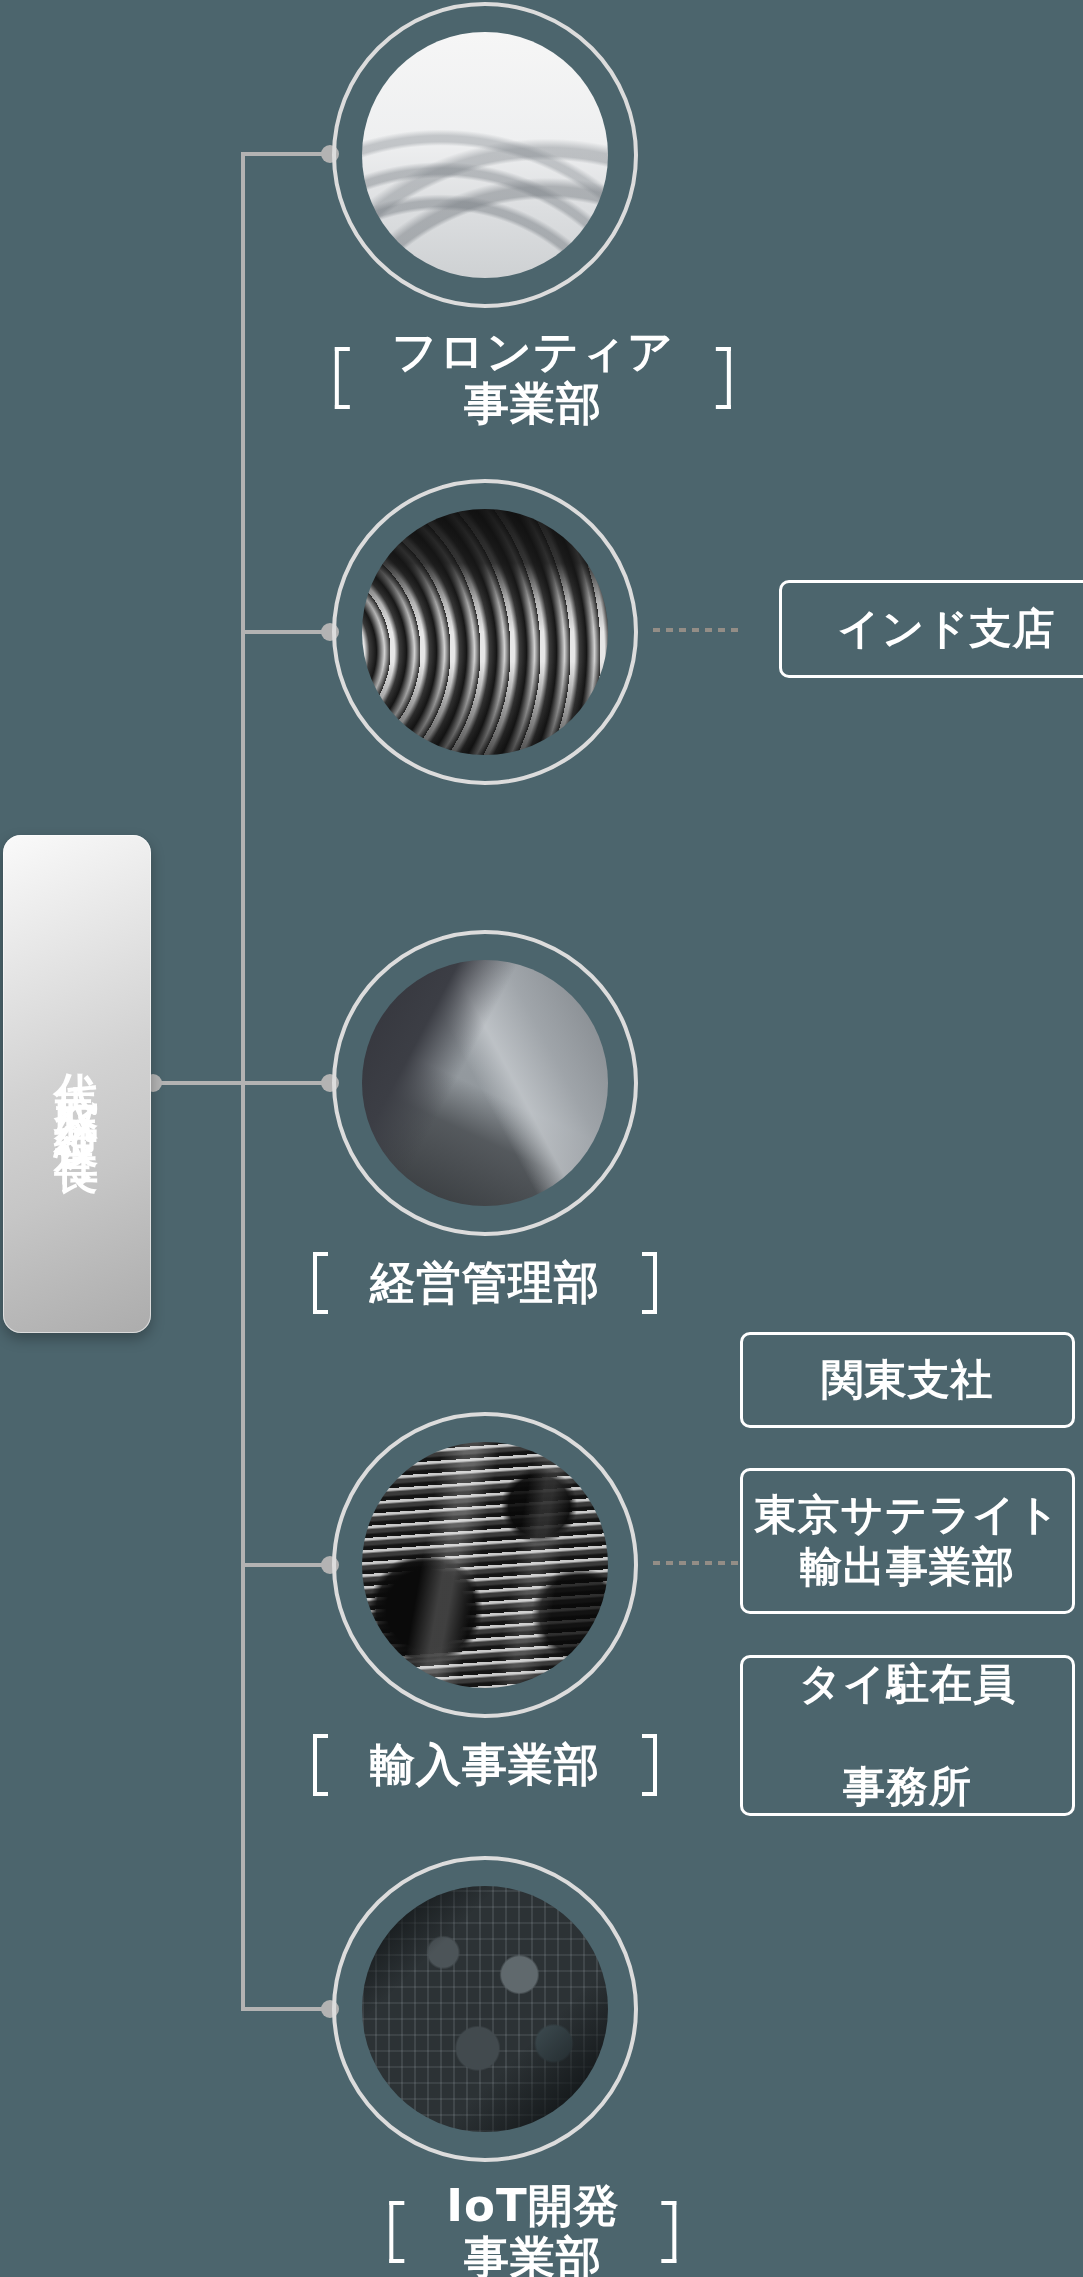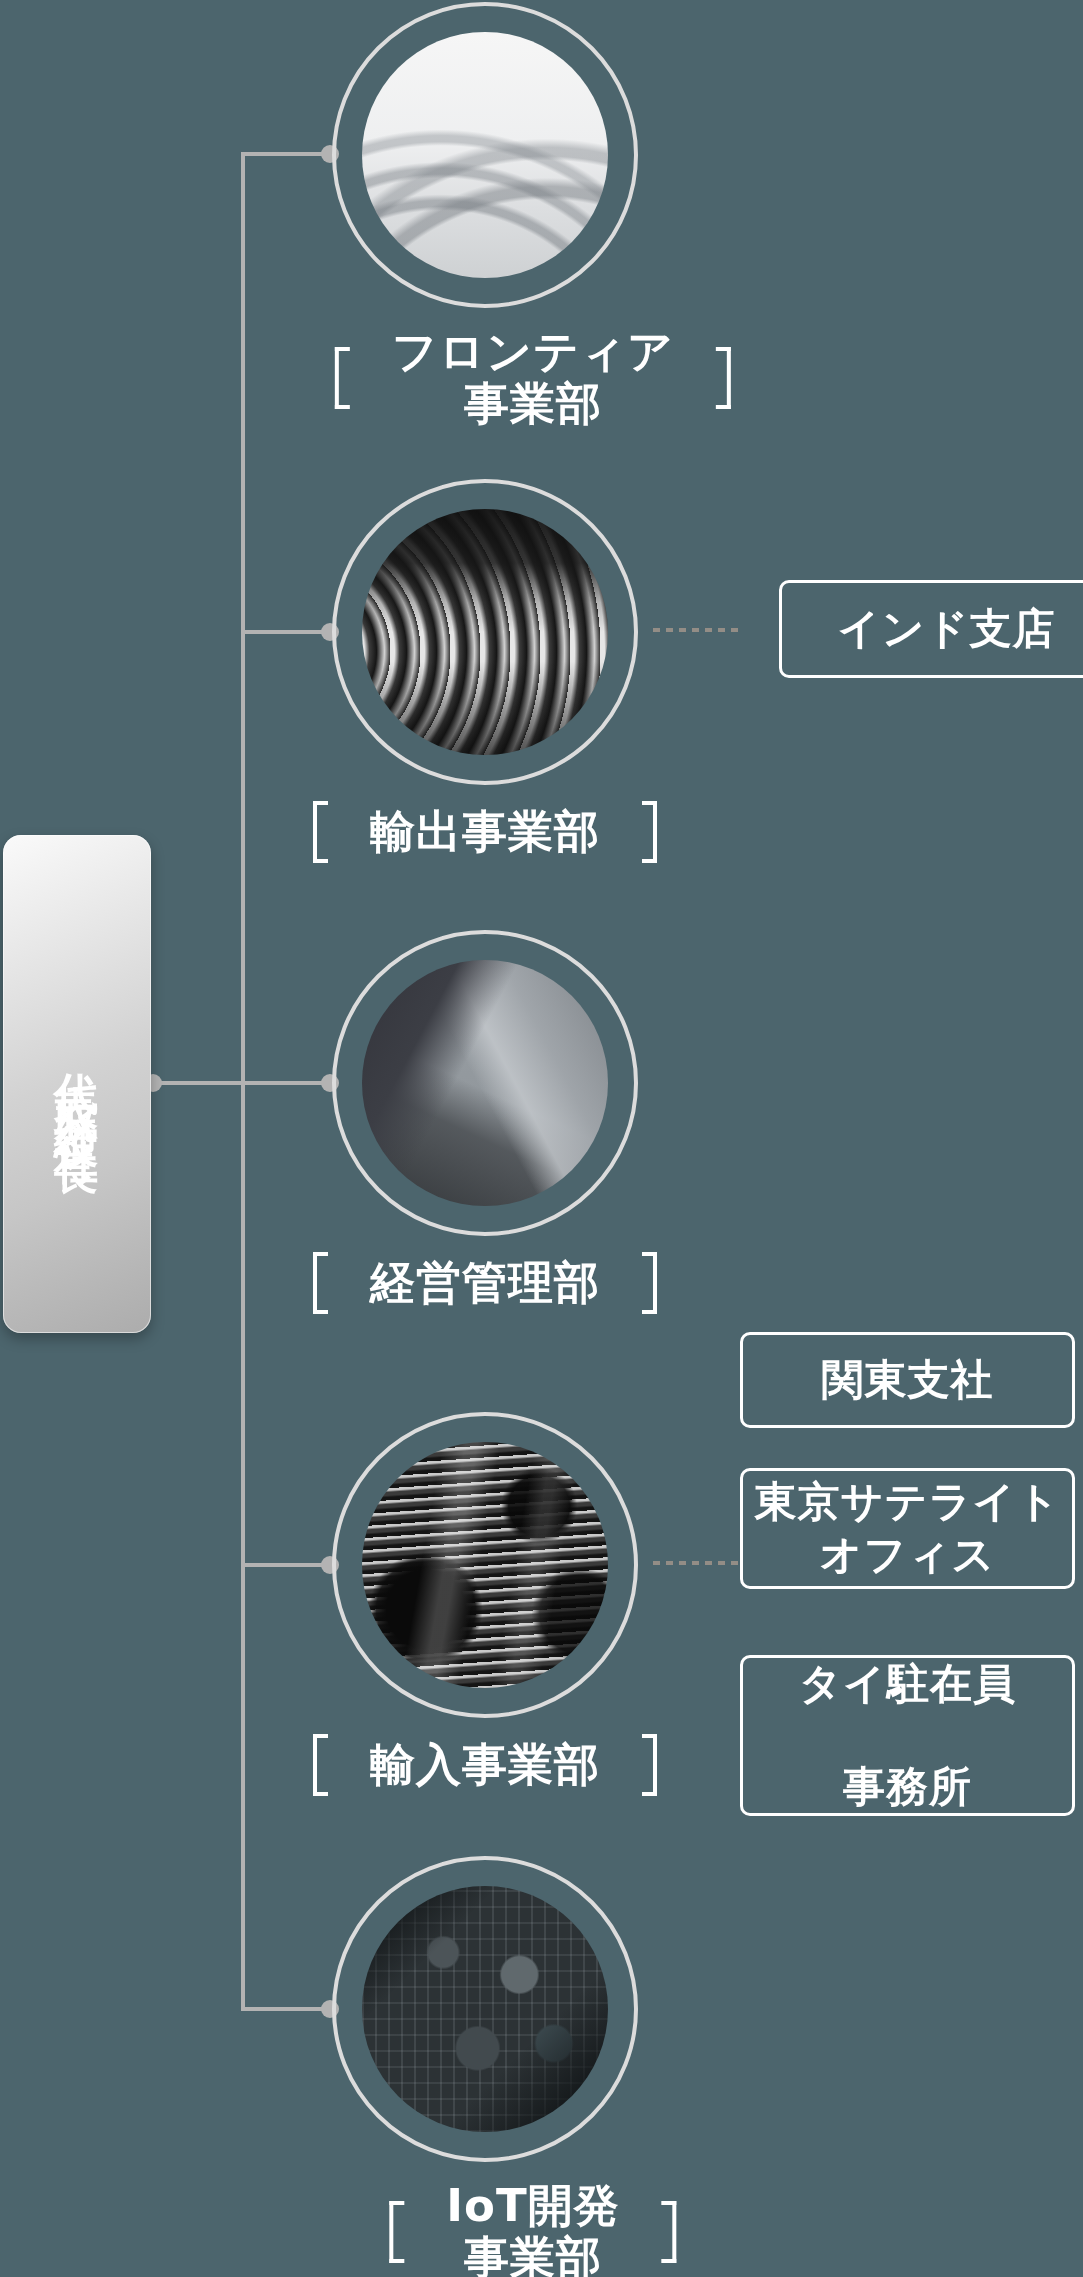--- a/index.html
+++ b/index.html
@@ -88,21 +88,21 @@
   .bk{width:15px;height:62px;box-sizing:border-box;flex:0 0 auto;}
   .bk-l{border-left:4px solid #fff;border-top:4px solid #fff;border-bottom:4px solid #fff;}
   .bk-r{border-right:4px solid #fff;border-top:4px solid #fff;border-bottom:4px solid #fff;}
 
   
   .sbox{position:absolute;left:740px;width:335px;border:3px solid #fff;border-radius:10px;
         box-sizing:border-box;display:flex;flex-direction:column;align-items:center;justify-content:center;
         color:#fff;font-size:42px;font-weight:600;line-height:1.25;letter-spacing:1px;text-align:center;}
   .s-india{top:580px;height:98px;margin-left:39px;}
   .s-kanto{top:1332px;height:96px;align-items:center;}
-  .s-tokyo{top:1468px;height:121px;}
+  .s-tokyo{top:1468px;height:146px;}
   .s-thai{top:1655px;height:161px;justify-content:space-between;}
 </style>
 </head>
 <body>
 
 <div class="canvas">
 
   <div class="line trunk"></div>
   <div class="line h b1"></div>
   <div class="line h b2"></div>
@@ -133,27 +133,20 @@
         <div>事業部</div>
       </div>
       <span class="bk bk-r"></span>
     </div>
   </div>
 
   <div class="unit u2">
     <div class="ring">
       <div class="photo p2"></div>
     </div>
-    <div class="label">
-      <span class="bk bk-l"></span>
-      <div class="ltext">
-        <div>輸出事業部</div>
-      </div>
-      <span class="bk bk-r"></span>
-    </div>
   </div>
 
   <div class="unit u3">
     <div class="ring">
       <div class="photo p3"></div>
     </div>
     <div class="label">
       <span class="bk bk-l"></span>
       <div class="ltext">
         <div>経営管理部</div>
@@ -190,20 +183,20 @@
   </div>
 
   <div class="sbox s-india">
     <div>インド支店</div>
   </div>
   <div class="sbox s-kanto">
     <div>関東支社</div>
   </div>
   <div class="sbox s-tokyo">
     <div>東京サテライト</div>
-    <div>オフィス</div>
+    <div>輸出事業部</div>
   </div>
   <div class="sbox s-thai">
     <div>タイ駐在員</div>
     <div>事務所</div>
   </div>
 
 </div>
 
 </body></html>

